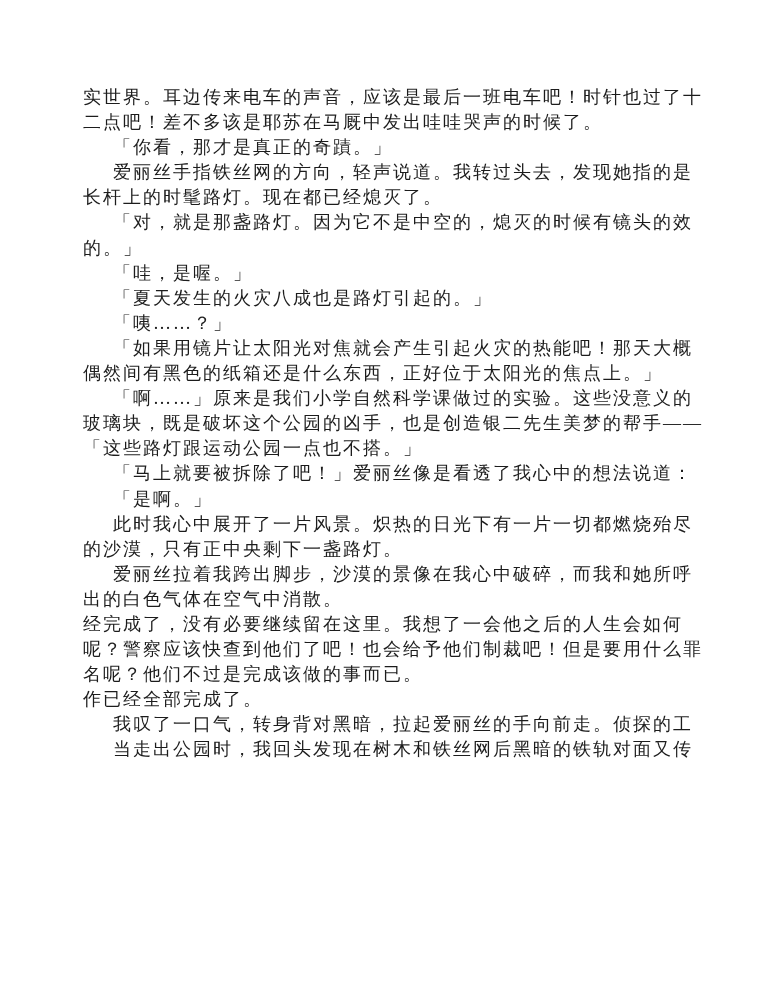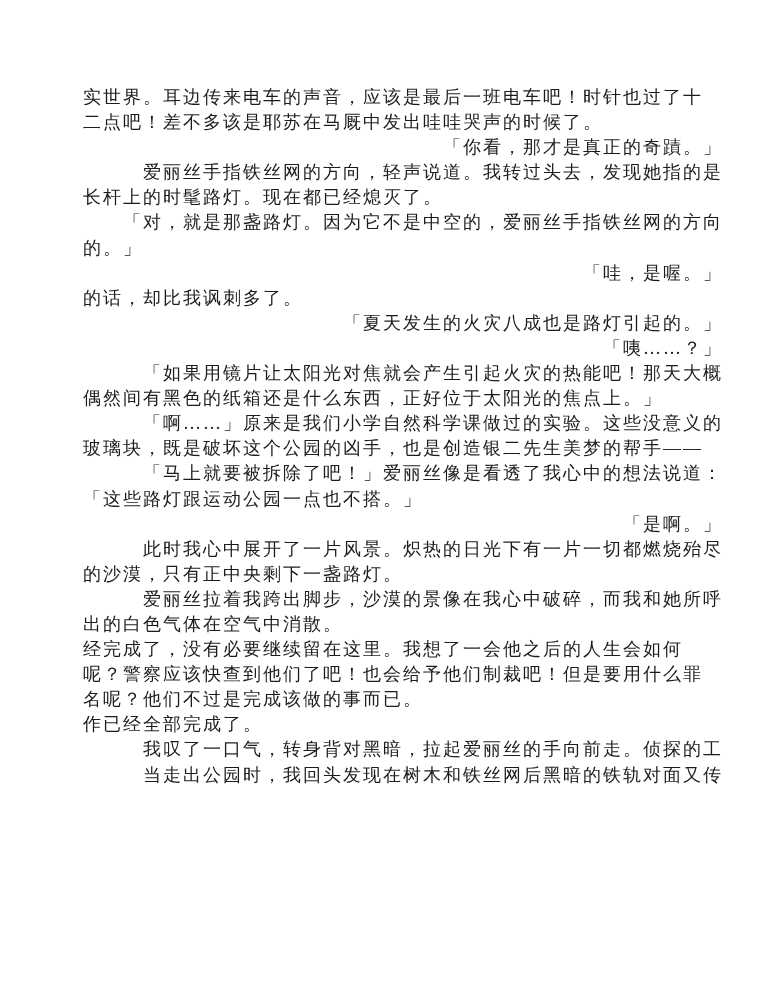--- a/index.html
+++ b/index.html
@@ -32,45 +32,43 @@
     font-size: 18px;
     letter-spacing: 2px;
     line-height: 25.1px;
     height: 25.1px;
     color: #1c1c1c;
     white-space: nowrap;
     text-align: left;
   }
   .line.indent {
     padding-left: 30px;
-    text-align: right;
   }
 </style>
 </head>
 <body>
 
 <div class="page">
   <div class="text-block">
     <div class="line">实世界。耳边传来电车的声音，应该是最后一班电车吧！时针也过了十</div>
     <div class="line">二点吧！差不多该是耶苏在马厩中发出哇哇哭声的时候了。</div>
     <div class="line indent">「你看，那才是真正的奇蹟。」</div>
     <div class="line indent">爱丽丝手指铁丝网的方向，轻声说道。我转过头去，发现她指的是</div>
     <div class="line">长杆上的时髦路灯。现在都已经熄灭了。</div>
-    <div class="line indent">「对，就是那盏路灯。因为它不是中空的，爱丽丝手指铁丝网的方向</div>
+    <div class="line indent">「对，就是那盏路灯。因为它不是中空的，熄灭的时候有镜头的效</div>
     <div class="line">的。」</div>
     <div class="line indent">「哇，是喔。」</div>
-    <div class="line">的话，却比我讽刺多了。</div>
     <div class="line indent">「夏天发生的火灾八成也是路灯引起的。」</div>
     <div class="line indent">「咦……？」</div>
     <div class="line indent">「如果用镜片让太阳光对焦就会产生引起火灾的热能吧！那天大概</div>
     <div class="line">偶然间有黑色的纸箱还是什么东西，正好位于太阳光的焦点上。」</div>
     <div class="line indent">「啊……」原来是我们小学自然科学课做过的实验。这些没意义的</div>
     <div class="line">玻璃块，既是破坏这个公园的凶手，也是创造银二先生美梦的帮手——</div>
+    <div class="line">「这些路灯跟运动公园一点也不搭。」</div>
     <div class="line indent">「马上就要被拆除了吧！」爱丽丝像是看透了我心中的想法说道：</div>
-    <div class="line">「这些路灯跟运动公园一点也不搭。」</div>
     <div class="line indent">「是啊。」</div>
     <div class="line indent">此时我心中展开了一片风景。炽热的日光下有一片一切都燃烧殆尽</div>
     <div class="line">的沙漠，只有正中央剩下一盏路灯。</div>
     <div class="line indent">爱丽丝拉着我跨出脚步，沙漠的景像在我心中破碎，而我和她所呼</div>
     <div class="line">出的白色气体在空气中消散。</div>
     <div class="line">经完成了，没有必要继续留在这里。我想了一会他之后的人生会如何</div>
     <div class="line">呢？警察应该快查到他们了吧！也会给予他们制裁吧！但是要用什么罪</div>
     <div class="line">名呢？他们不过是完成该做的事而已。</div>
     <div class="line">作已经全部完成了。</div>
     <div class="line indent">我叹了一口气，转身背对黑暗，拉起爱丽丝的手向前走。侦探的工</div>

